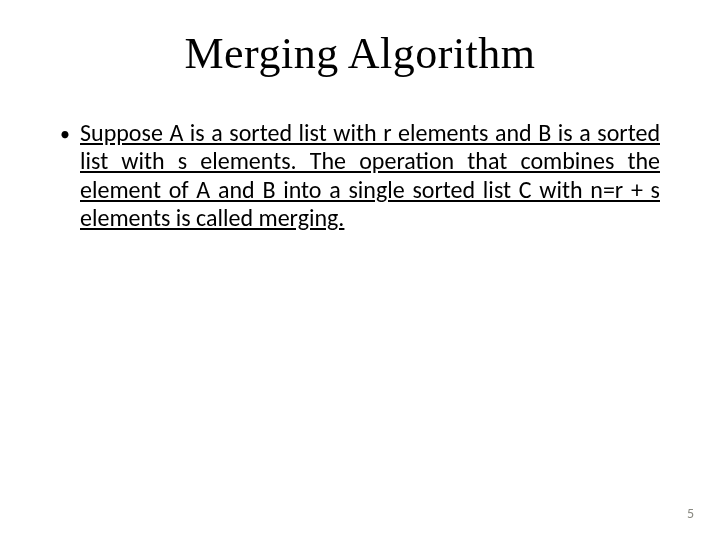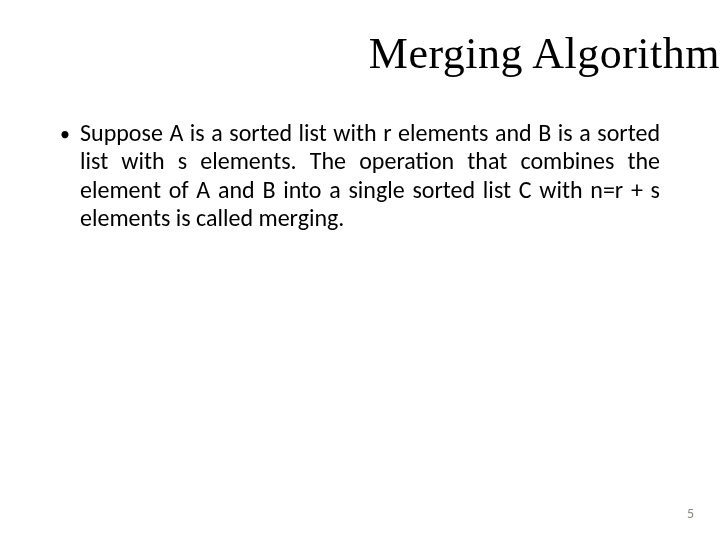--- a/index.html
+++ b/index.html
@@ -12,21 +12,21 @@
     color: #000;
     overflow: hidden;
   }
   .slide {
     position: relative;
     width: 720px;
     height: 540px;
     box-sizing: border-box;
   }
   .title {
-    text-align: right;
+    text-align: center;
     font-size: 44px;
     font-weight: 400;
     padding-top: 28px;
     letter-spacing: 0.5px;
   }
   .body {
     font-family: Calibri, Arial, sans-serif;
     font-size: 24px;
     line-height: 1.18;
     padding: 40px 60px 0 60px;
@@ -40,20 +40,21 @@
     flex: 0 0 auto;
     width: 20px;
     font-size: 20px;
     line-height: 1.3;
     padding-top: 2px;
   }
   .bullet-text {
     flex: 1 1 auto;
     text-align: justify;
     text-justify: inter-word;
+    text-decoration: underline;
   }
   .page-number {
     position: absolute;
     right: 26px;
     bottom: 18px;
     font-family: Calibri, Arial, sans-serif;
     font-size: 14px;
     color: #8a8a82;
   }
 </style>

